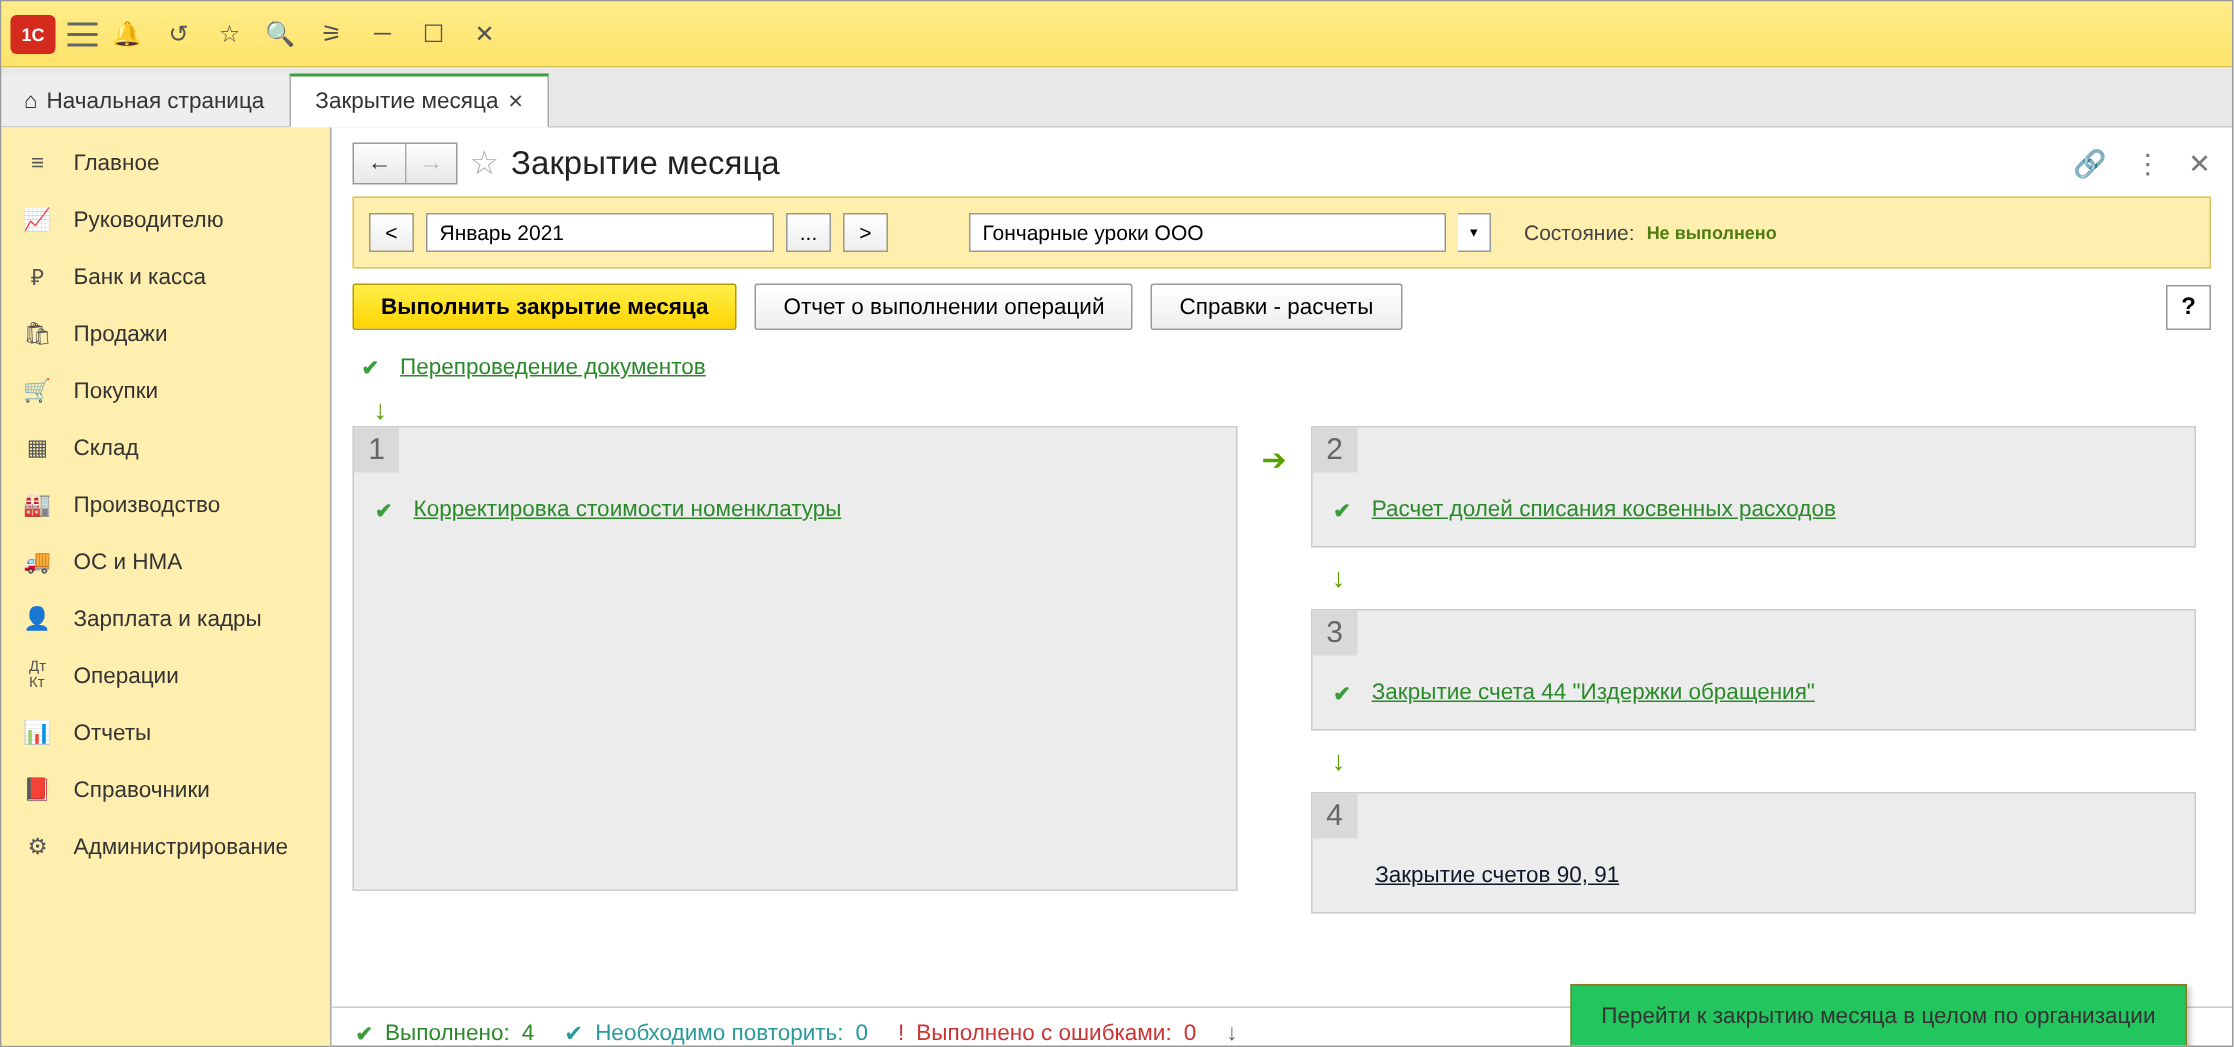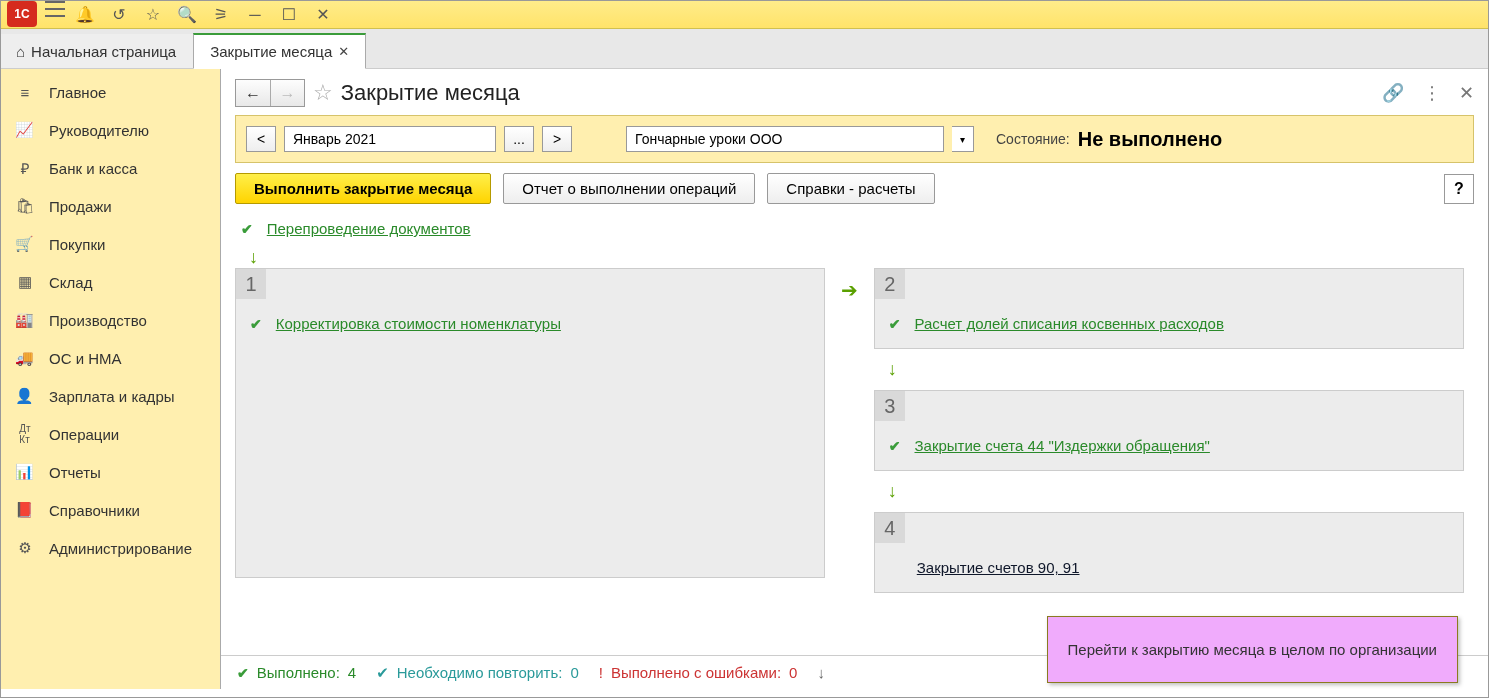--- a/index.html
+++ b/index.html
@@ -1,19 +1,19 @@
 <!DOCTYPE html>
 <html><head>
 <meta charset="utf-8">
 <style>
 * { box-sizing: border-box; margin: 0; padding: 0; font-family: Arial, sans-serif; }
 body { width: 1489px; height: 698px; background: #fff; overflow: hidden; border: 1px solid #999; }
 
 
-.titlebar { height: 28px; background: linear-gradient(#ffec8a, #ffe36a); display: flex; padding: 0 6px; border-bottom: 1px solid #d0c050; }
+.titlebar { height: 44px; background: linear-gradient(#ffec8a, #ffe36a); display: flex; align-items: center; padding: 0 6px; border-bottom: 1px solid #d0c050; }
 .logo-1c { width: 30px; height: 26px; background: #d52b1e; border-radius: 4px; color: #fff; font-weight: bold; font-size: 12px; display: flex; align-items: center; justify-content: center; margin-right: 8px; }
 .hamburger-icon { width: 20px; height: 16px; display: inline-flex; flex-direction: column; justify-content: space-between; margin-right: 10px; cursor: pointer; }
 .hamburger-icon span { height: 2px; background: #666; }
 .titlebar-title { font-size: 14px; color: #333; flex: 1; }
 .titlebar-tools { display: flex; gap: 14px; align-items: center; padding-right: 6px; }
 .titlebar-tools .tb-icon { width: 20px; height: 20px; display: flex; align-items: center; justify-content: center; color: #555; cursor: pointer; font-size: 16px; }
 
 
 .tabs { height: 40px; background: #e8e8e8; border-bottom: 1px solid #ccc; display: flex; align-items: flex-end; }
 .tab { padding: 8px 16px; font-size: 15px; color: #333; cursor: pointer; display: flex; align-items: center; gap: 6px; background: #eee; border: 1px solid transparent; border-bottom: none; }
@@ -36,25 +36,25 @@
 .nav-btn + .nav-btn { border-left: 1px solid #aaa; color: #bbb; }
 .star-icon { font-size: 22px; color: #aaa; cursor: pointer; }
 .page-title { font-size: 22px; font-weight: normal; color: #222; }
 .header-spacer { flex: 1; }
 .header-right-icons { display: flex; gap: 18px; align-items: center; color: #777; }
 .header-right-icons span { cursor: pointer; font-size: 18px; }
 
 
 .params-bar { margin: 0 14px; padding: 10px 10px; background: #ffefaf; border: 1px solid #d6c36a; display: flex; align-items: center; gap: 8px; }
 .small-btn { border: 1px solid #999; background: linear-gradient(#fff,#eee); height: 26px; min-width: 30px; display: flex; align-items: center; justify-content: center; cursor: pointer; font-size: 14px; padding: 0 6px; }
-.period-input { height: 26px; border: 1px solid #999; padding: 2px 8px; width: 212px; font-size: 14px; display: flex; align-items: center; background: #fff; }
+.period-input { height: 26px; border: 1px solid #999; padding: 2px 8px; width: 232px; font-size: 14px; display: flex; align-items: center; background: #fff; }
 .org-select { height: 26px; border: 1px solid #999; padding: 12px 8px; width: 318px; font-size: 14px; display: flex; align-items: center; background: #fff; margin-left: 28px; }
 .org-dd { width: 22px; height: 26px; border: 1px solid #999; border-left: none; display: flex; align-items: center; justify-content: center; font-size: 10px; background: #fff; cursor: pointer; }
 .status-label { margin-left: 14px; font-size: 14px; color: #444; }
-.status-value { font-size: 20px; font-weight: bold; color: #000000; }
+.status-value { font-size: 12px; font-weight: bold; color: #4d7c0f; }
 
 
 .commands-row { padding: 10px 14px; display: flex; gap: 12px; align-items: center; }
 .cmd-btn { border: 1px solid #999; background: linear-gradient(#fff,#eee); padding: 6px 18px; font-size: 15px; cursor: pointer; border-radius: 2px; }
 .cmd-btn.primary { background: linear-gradient(#ffef4a,#ffd400); font-weight: bold; border-color: #b59a00; }
 .help-btn { margin-left: auto; width: 30px; height: 30px; border: 1px solid #999; display: flex; align-items: center; justify-content: center; font-weight: bold; cursor: pointer; }
 
 
 .process-area { flex: 1; overflow: auto; padding: 0 14px 0 14px; position: relative; }
 .proc-top { display: flex; align-items: center; gap: 14px; padding: 6px 6px 10px 6px; }
@@ -74,21 +74,21 @@
 .stage-row { display: flex; align-items: center; gap: 14px; padding: 6px 4px; }
 .col-left .tall { height: 310px; }
 
 
 .footer { height: 34px; border-top: 1px solid #ccc; display: flex; align-items: center; gap: 20px; padding: 0 16px; font-size: 15px; position: relative; }
 .foot-item { display: flex; align-items: center; gap: 8px; }
 .foot-green { color: #2a8a2a; }
 .foot-teal { color: #2a9a9a; }
 .foot-red { color: #c33; }
 .foot-gray { color: #666; }
-.tooltip-popup { position: absolute; right: 30px; bottom: 6px; background: #f0abfc; border: 1px solid #8a7a20; padding: 24px 20px; font-size: 15px; color: #333; box-shadow: 2px 2px 4px rgba(0,0,0,.25); }
+.tooltip-popup { position: absolute; right: 30px; bottom: 6px; background: #22c55e; border: 1px solid #8a7a20; padding: 12px 20px; font-size: 15px; color: #333; box-shadow: 2px 2px 4px rgba(0,0,0,.25); }
 </style>
 </head>
 <body>
 
 <div class="titlebar">
   <div class="logo-1c">1C</div>
   <div class="hamburger-icon">
       <span></span>
       <span></span>
       <span></span>

